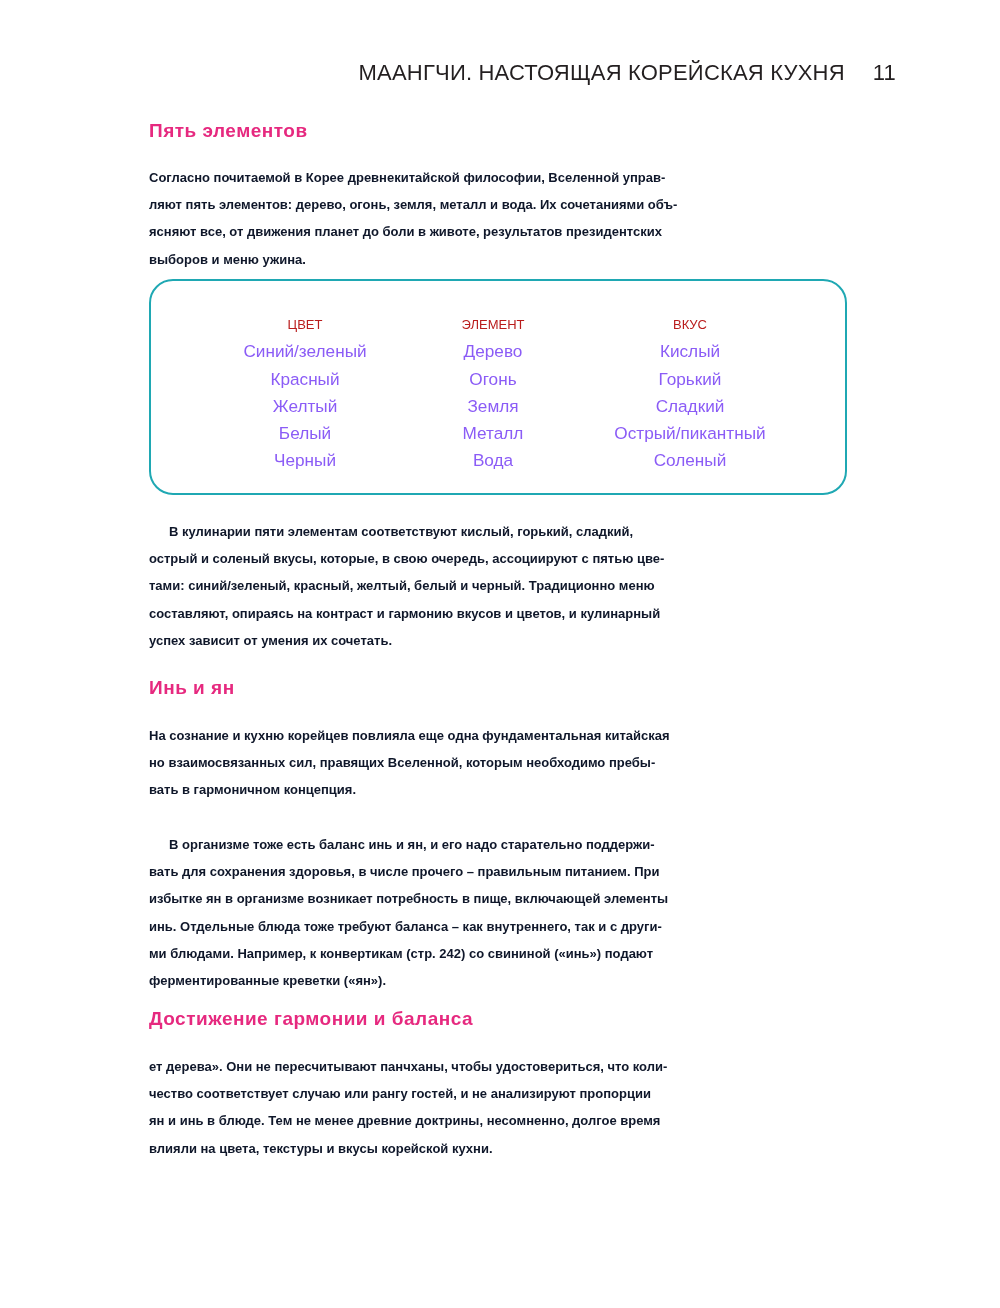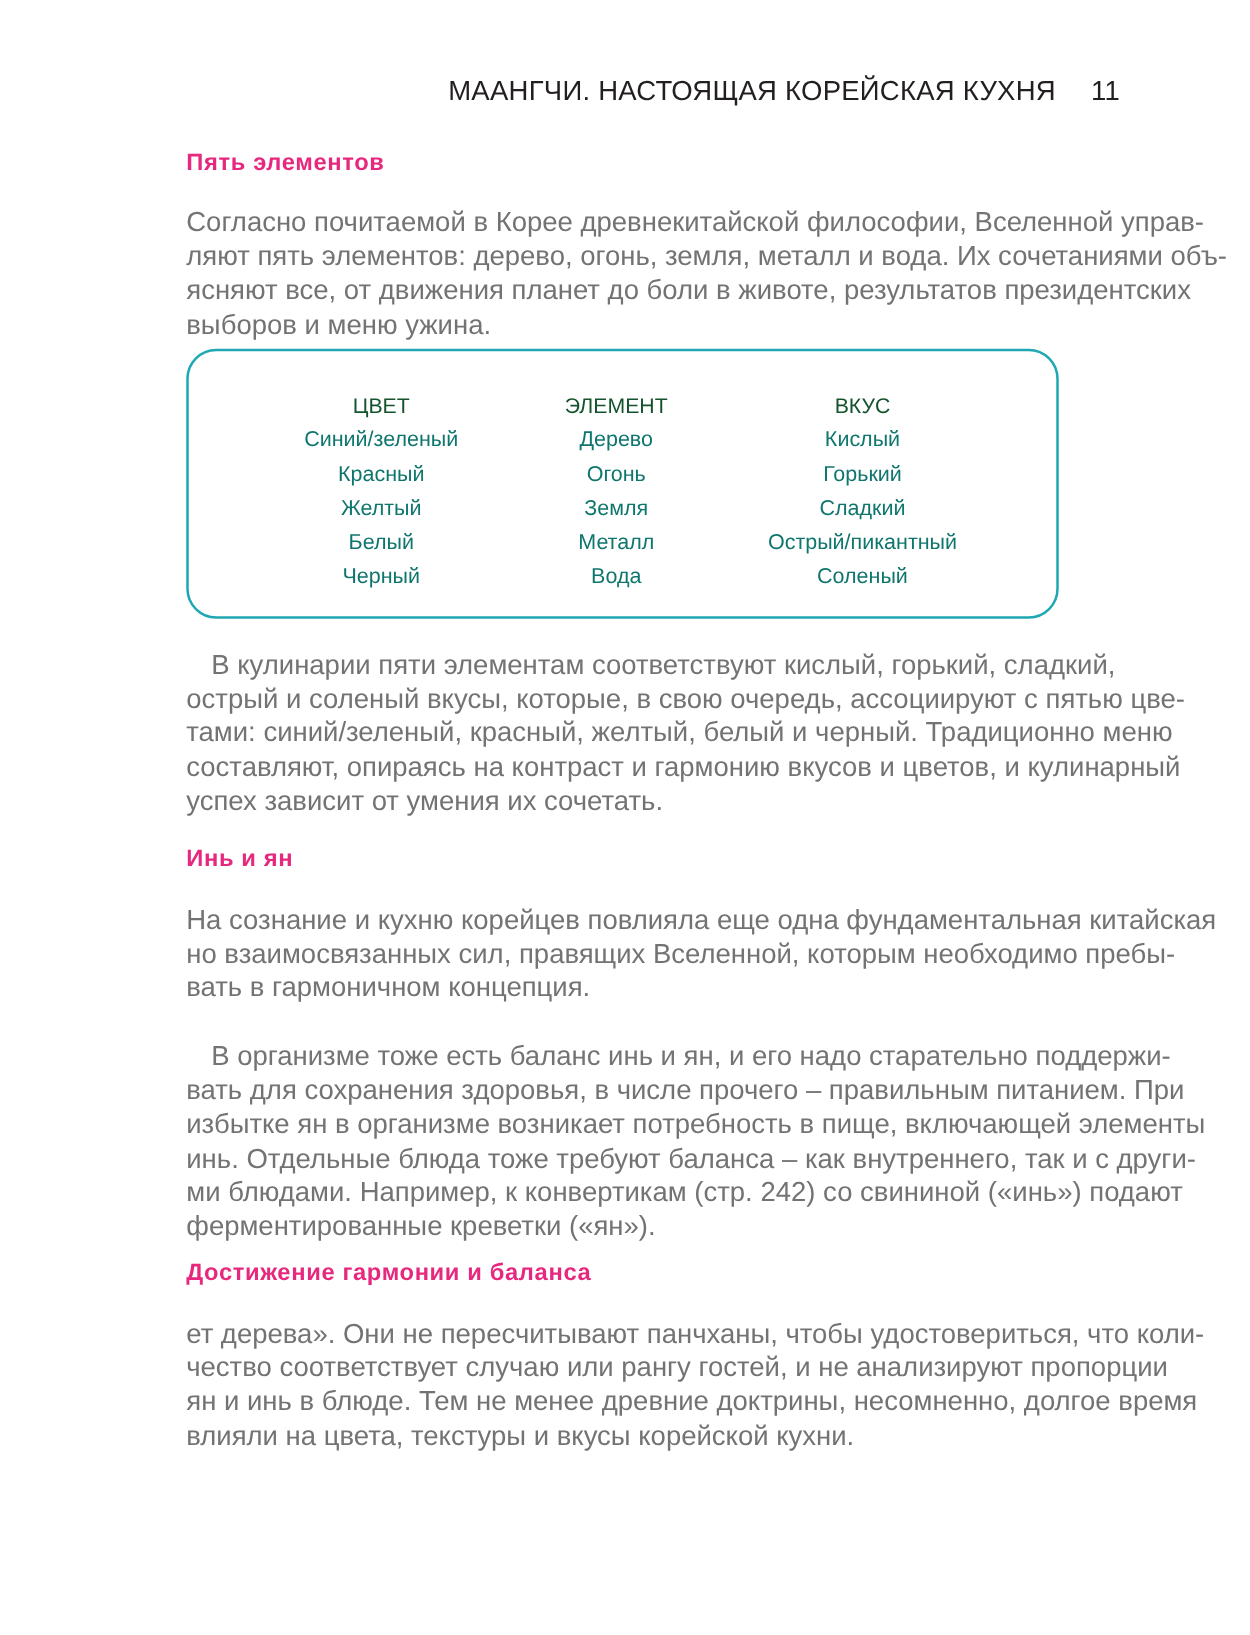--- a/index.html
+++ b/index.html
@@ -15,34 +15,34 @@
     }
     .running-head .page-num { margin-left: 28px; }
     .content { position: absolute; left: 149px; width: 710px; top: 0; }
     .section-title {
       position: absolute; left: 0;
       font-size: 19px; font-weight: bold; color: #e6297f; letter-spacing: 0.5px;
       white-space: nowrap;
     }
     .para {
       position: absolute; left: 0; width: 710px;
-      font-size: 22px; line-height: 27.2px; color: #737373;
+      font-size: 13px; line-height: 27.2px; color: #0f172a; font-weight: bold;
     }
     .para .line { display: block; white-space: nowrap; }
     .indent { padding-left: 20px; }
     .info-box {
       position: absolute; left: 149px; top: 279px; width: 698px; height: 216px;
       border: 2.5px solid #1fa8b3; border-radius: 24px; box-sizing: border-box;
     }
     .col {
       position: absolute; top: 30px; text-align: center; width: 220px;
       font-size: 17.2px; line-height: 27.3px;
     }
-    .col .col-header { color: #14532d; font-size: 17px; display: block; }
-    .col .cell { display: block; color: #0f766e; }
+    .col .col-header { color: #b91c1c; font-size: 13px; display: block; }
+    .col .cell { display: block; color: #8b5cf6; }
   </style>
 </head>
 <body>
 
 <div class="running-head">
   <span>МААНГЧИ. НАСТОЯЩАЯ КОРЕЙСКАЯ КУХНЯ</span><span class="page-num">11</span>
 </div>
 
 <div class="content">
 

